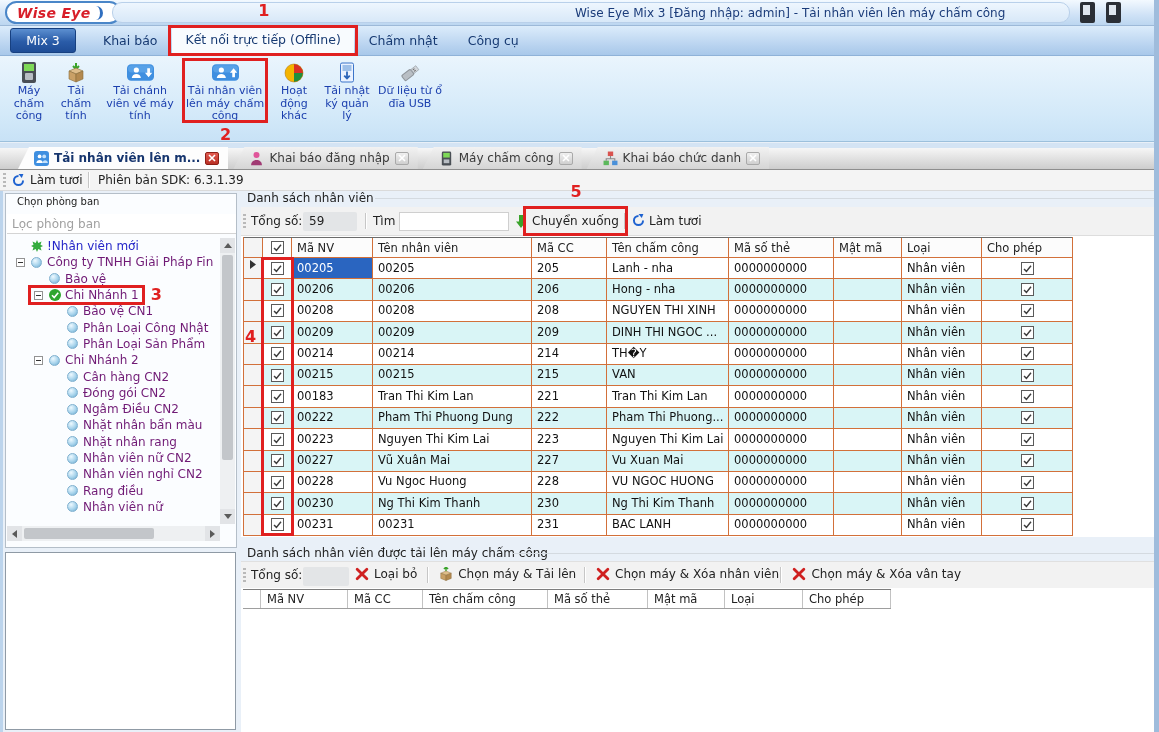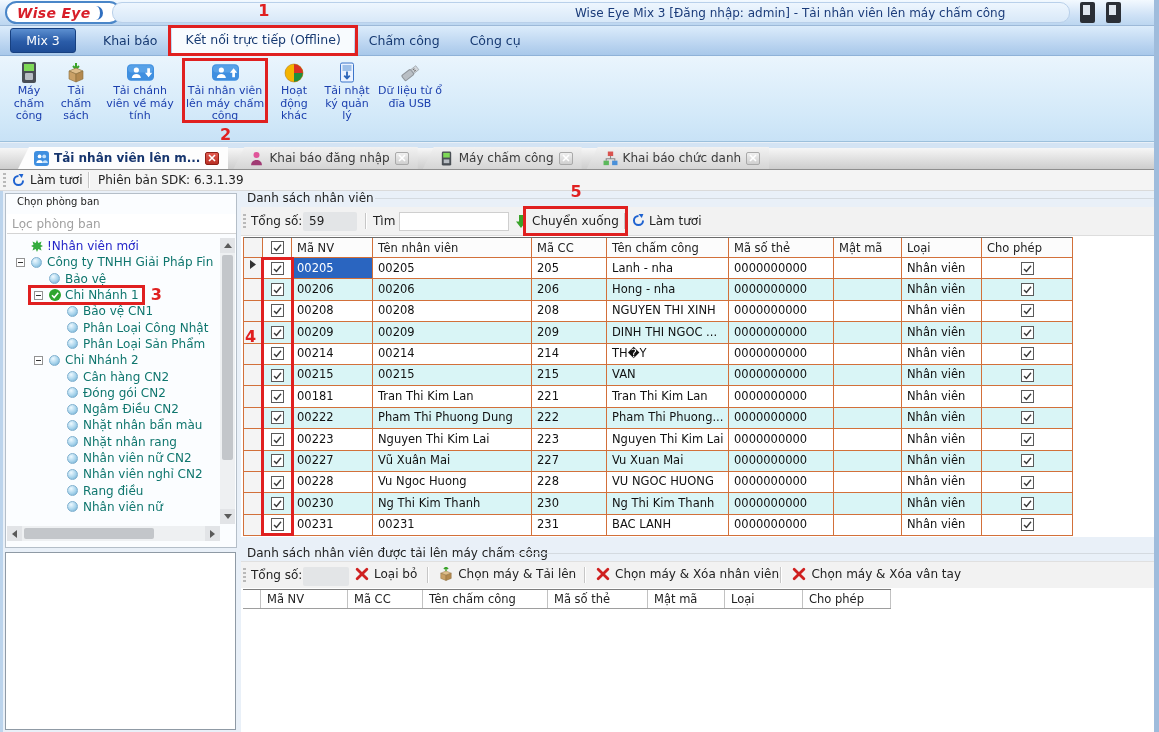--- a/index.html
+++ b/index.html
@@ -69,21 +69,21 @@
 
   
   .dept-box{position:absolute;left:2px;top:2px;width:232px;height:355px;background:#fbfdff;
     border:1px solid #b4bec8;}
   .gb-title{position:absolute;left:8px;top:2px;font-size:10px;color:#222;background:#fbfdff;padding:0 3px;}
   .filter{position:absolute;left:1px;top:20px;width:229px;height:20px;border:none;
     border-bottom:1px solid #d4d4d4;font-size:12px;padding:0 5px;color:#333;
     font-family:"DejaVu Sans","Liberation Sans",sans-serif;}
   .filter::placeholder{color:#a0a0a0;}
   .tree{position:absolute;left:2px;top:44px;width:212px;height:286px;overflow:hidden;}
-  .titem{display:flex;align-items:center;height:16.3px;font-size:12px;color:#0f766e;white-space:nowrap;}
+  .titem{display:flex;align-items:center;height:16.3px;font-size:12px;color:#701a75;white-space:nowrap;}
   .titem.blue{color:#2425c8;}
   .tinner{display:inline-flex;align-items:center;}
   .texp{width:9px;height:9px;border:1px solid #939393;background:#fff;position:relative;flex:none;}
   .texp::after{content:"";position:absolute;left:1px;top:3px;width:5px;height:1px;background:#333;}
   .tspacer{width:9px;flex:none;}
   .tico{width:13px;height:12px;margin:0 4px 0 6px;flex:none;line-height:0;}
   .sphere{width:11px;height:11px;border-radius:50%;margin:0 5px 0 6px;flex:none;
     background:radial-gradient(circle at 35% 30%,#eef9ff,#a8d4ec 55%,#6aa9cf);border:1px solid #7fb0cf;}
   .vscroll{position:absolute;right:1px;top:44px;width:15px;height:286px;background:#eef0f2;}
   .hscroll{position:absolute;left:1px;top:332px;width:213px;height:15px;background:#eef0f2;}
@@ -158,21 +158,21 @@
     <div class="tb-inner"></div>
     <span class="tb-title">Wise Eye Mix 3 [Đăng nhập: admin] - Tải nhân viên lên máy chấm công</span>
     <span class="dev dev1"></span>
     <span class="dev dev2"></span>
   </div>
 
   <div class="menubar" id="menubar">
       <div class="menu-item app-btn">Mix 3</div>
       <div class="menu-item">Khai báo</div>
       <div class="menu-item active">Kết nối trực tiếp (Offline)</div>
-      <div class="menu-item">Chấm công</div>
+      <div class="menu-item">Chấm nhật</div>
       <div class="menu-item">Công cụ</div>
     </div>
 
   <div class="ribbon">
     <div class="rb-row" id="ribbon-buttons">
         <div class="rbtn" style="width: 46px;">
           <div class="rb-ico">
             <span class="ico" style="width: 20px; height: 23px;"><svg viewBox="0 0 20 23" width="100%" height="100%">
                 <rect x="3" y="1" width="14" height="21" rx="2" fill="#4a4f55"></rect>
                 <rect x="5" y="3" width="10" height="7" fill="#7ed957"></rect>
@@ -183,21 +183,21 @@
         </div>
         <div class="rbtn" style="width: 42px;">
           <div class="rb-ico">
             <span class="ico" style="width: 20px; height: 21px;"><svg viewBox="0 0 20 21" width="100%" height="100%">
                 <path d="M10 1v5M7 4l3 3 3-3" stroke="#3aa32a" stroke-width="2" fill="none"></path>
                 <path d="M3 9l7-3 7 3-7 3z" fill="#debd8a" stroke="#8a6d3b" stroke-width=".6"></path>
                 <path d="M3 9v8l7 3v-8z" fill="#c9a066" stroke="#8a6d3b" stroke-width=".6"></path>
                 <path d="M17 9v8l-7 3v-8z" fill="#b3894f" stroke="#8a6d3b" stroke-width=".6"></path>
               </svg></span>
           </div>
-          <div class="rb-lbl">Tải chấm sách</div>
+          <div class="rb-lbl">Tải chấm tính</div>
         </div>
         <div class="rbtn" style="width: 80px;">
           <div class="rb-ico">
             <span class="ico" style="width: 27px; height: 17px;"><svg viewBox="0 0 26 16" width="100%" height="100%">
                 <rect width="26" height="16" rx="4" fill="#3f8fe0"></rect>
                 <rect x="1" y="1" width="24" height="7" rx="3.5" fill="#6cb0ef" opacity=".55"></rect>
                 <circle cx="9" cy="5.6" r="2.5" fill="#fff"></circle>
                 <path d="M4.6 13.2c.3-2.4 2.1-3.8 4.4-3.8s4.1 1.4 4.4 3.8z" fill="#fff"></path>
                 <path d="M19.5 4h2.6v4.2h2.2l-3.5 4.3-3.5-4.3h2.2z" fill="#fff"></path>
               </svg></span>
@@ -639,21 +639,21 @@
               </svg></span>
           </div>
         </div>
         <div class="grow">
           <div class="gcell csel" style="width: 19px;"></div>
           <div class="gcell ccb" style="width: 29px;">
             <span class="cb"><svg viewBox="0 0 12 12" width="100%" height="100%">
                 <path d="M2.2 6.6 4.8 9.1 9.8 3" stroke="#3d3d3d" stroke-width="1.6" fill="none"></path>
               </svg></span>
           </div>
-          <div class="gcell" style="width: 81px;">00181</div>
+          <div class="gcell" style="width: 81px;">00183</div>
           <div class="gcell" style="width: 159px;">Tran Thi Kim Lan</div>
           <div class="gcell" style="width: 75px;">221</div>
           <div class="gcell" style="width: 122px;">Tran Thi Kim Lan</div>
           <div class="gcell" style="width: 105px;">0000000000</div>
           <div class="gcell" style="width: 68px;"></div>
           <div class="gcell" style="width: 80px;">Nhân viên</div>
           <div class="gcell ccb" style="width: 90px;">
             <span class="cb"><svg viewBox="0 0 12 12" width="100%" height="100%">
                 <path d="M2.2 6.6 4.8 9.1 9.8 3" stroke="#3d3d3d" stroke-width="1.6" fill="none"></path>
               </svg></span>

